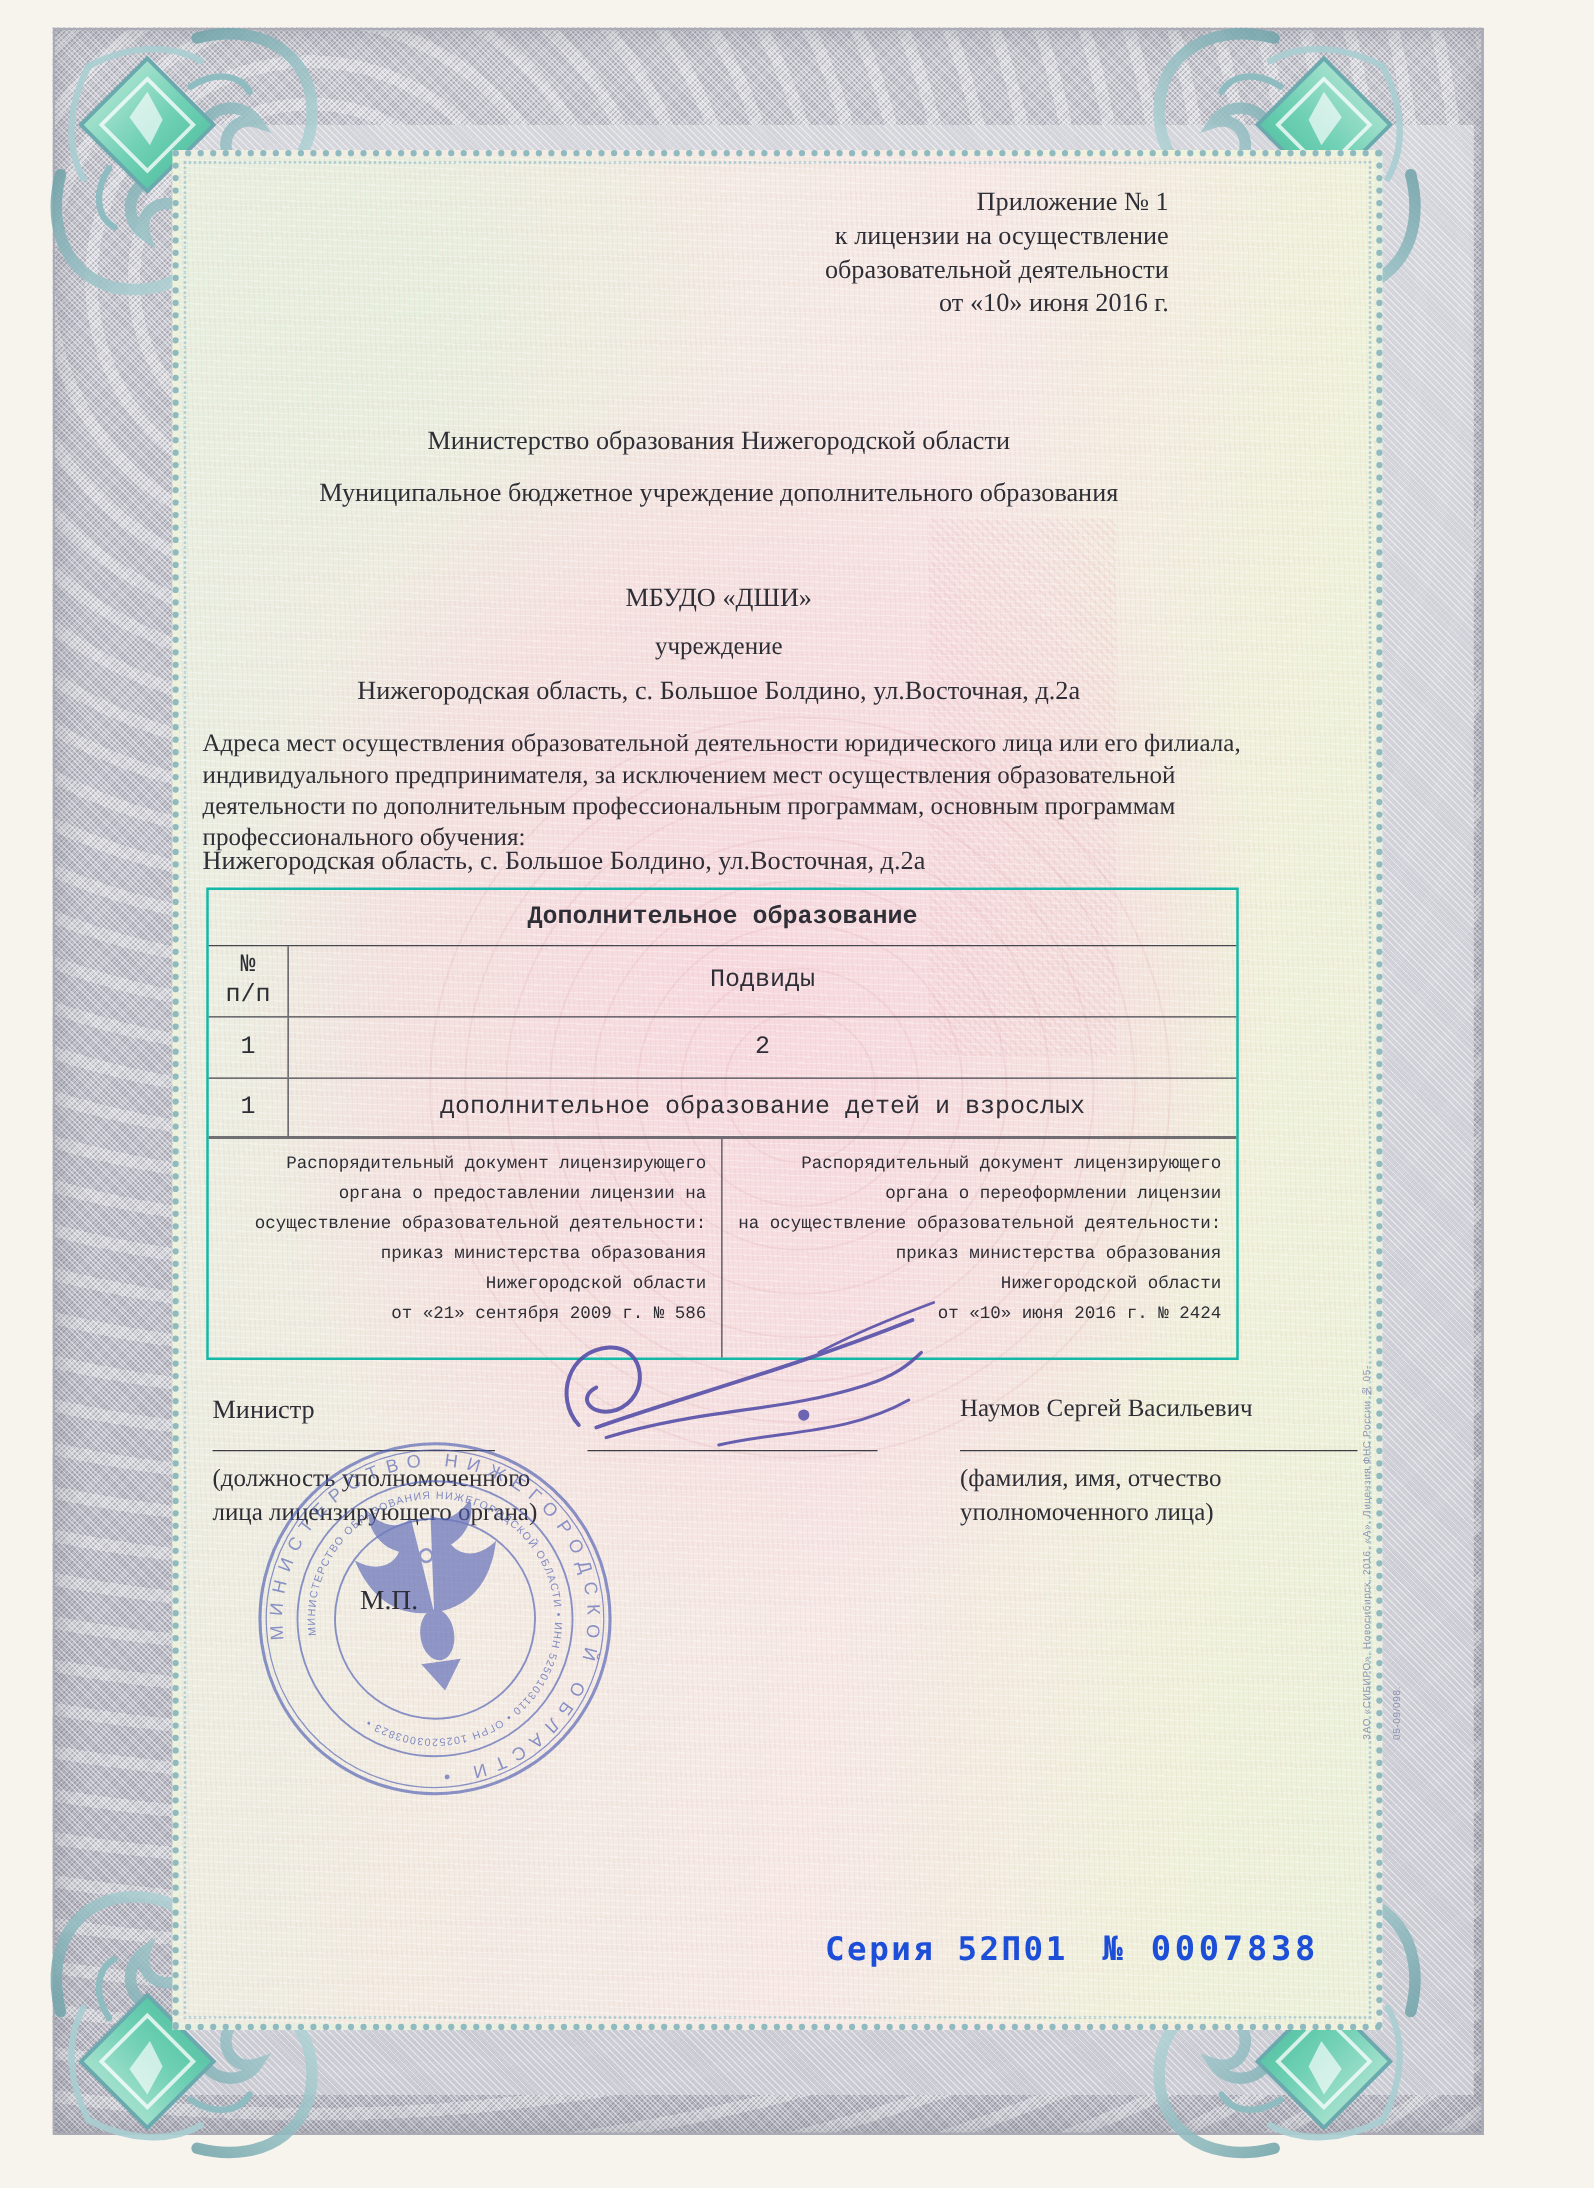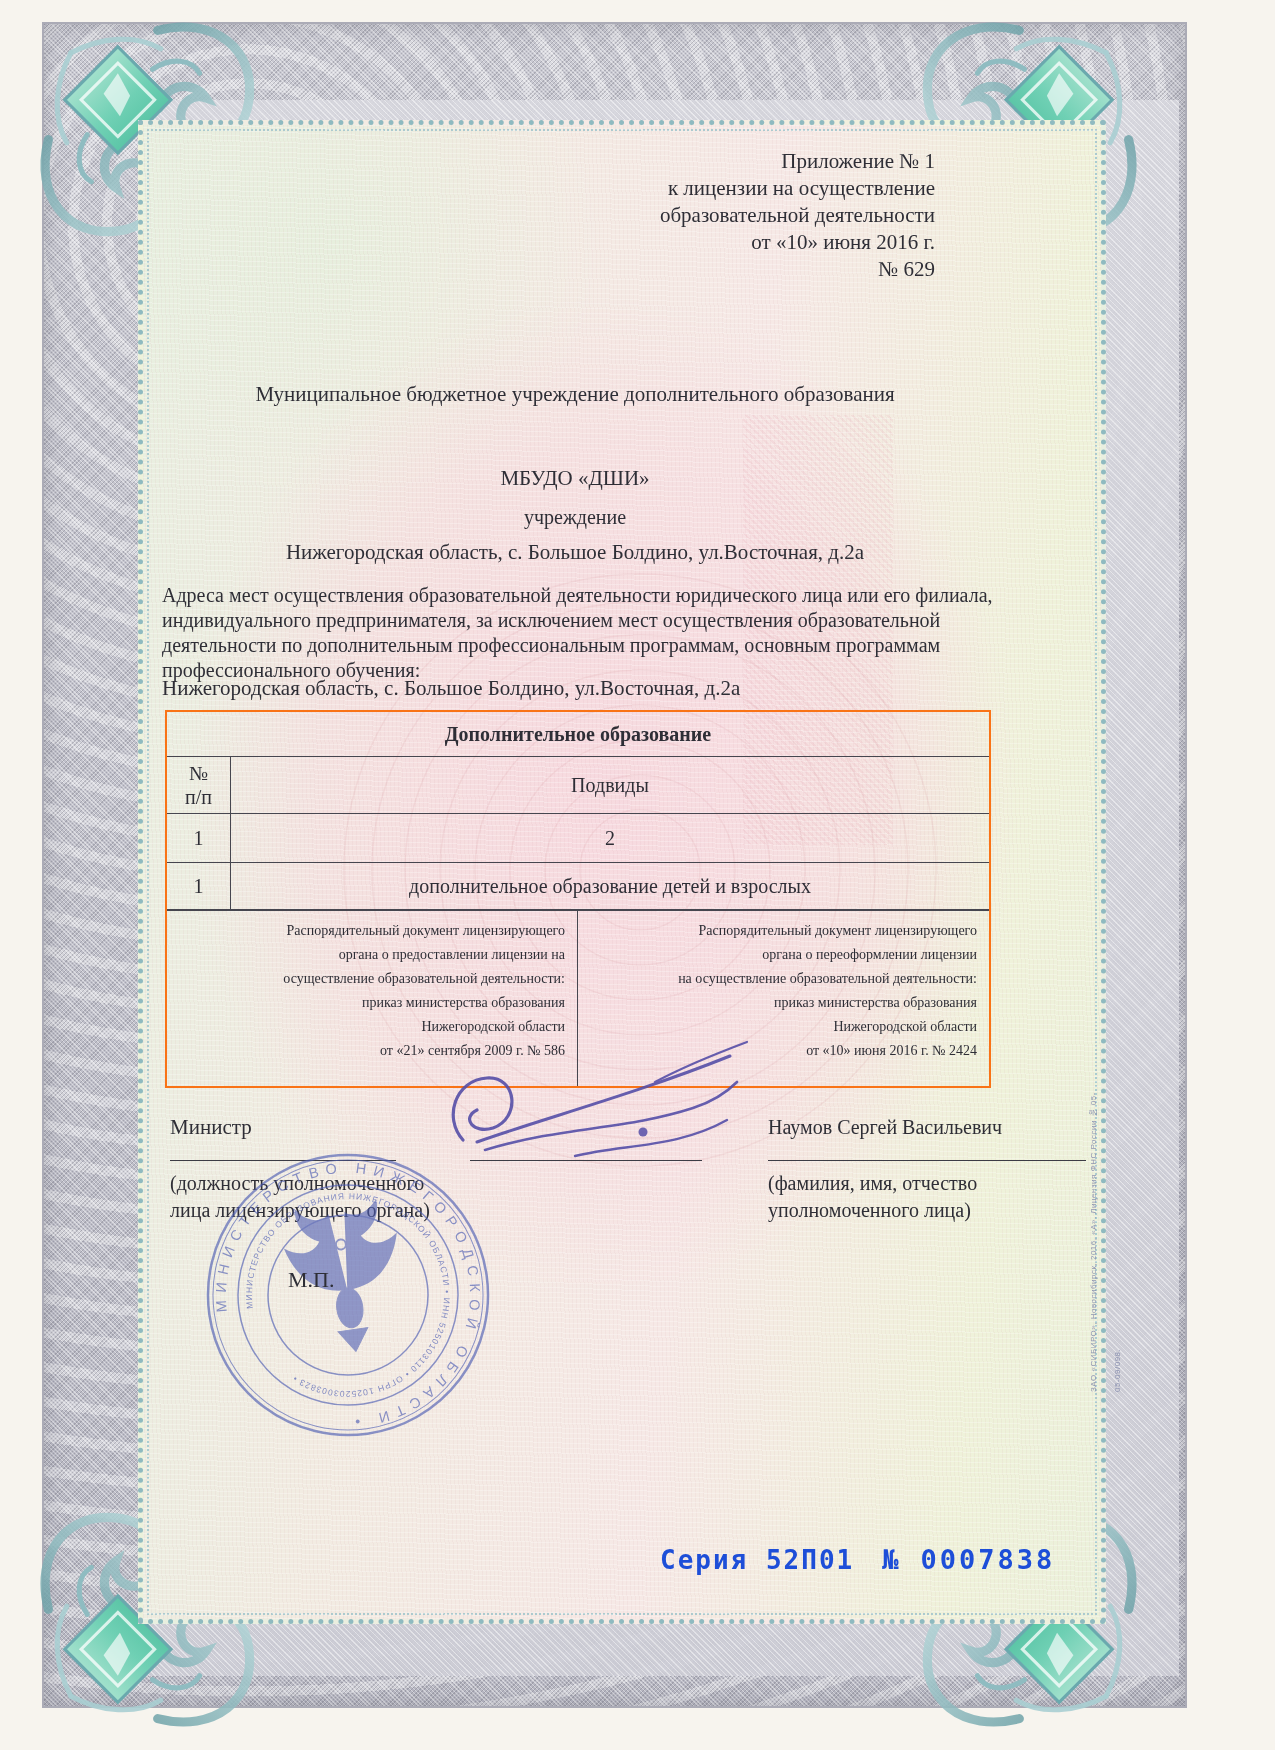--- a/index.html
+++ b/index.html
@@ -64,21 +64,21 @@
   .center-block{position:absolute;left:160px;width:830px;text-align:center;}
   .l-ministry{top:340px;font-size:21px;}
   .l-orgtype{top:382px;font-size:21px;}
   .l-orgname{top:424px;font-size:21px;}
   .l-orgshort{top:466px;font-size:21px;}
   .l-orgkind{top:505px;font-size:20px;}
   .l-orgaddr{top:540px;font-size:21px;}
   .paragraph{position:absolute;left:162px;top:566px;width:852px;font-size:20px;line-height:25px;text-align:left;margin-top:17px;}
   .addr2{position:absolute;left:162px;top:676px;font-size:21px;}
   
-  .doc-table{position:absolute;left:165px;top:710px;width:822px;border:2px solid #f97316;font-size:20px;}
+  .doc-table{position:absolute;left:165px;top:710px;width:822px;border:2px solid #14b8a6;font-size:20px;font-family:Liberation Mono, monospace;}
   .t-title{border-bottom:1.5px solid #46464f;height:44px;display:flex;align-items:center;justify-content:center;font-weight:bold;}
   .t-row{display:grid;grid-template-columns:64px 1fr;border-bottom:1.5px solid #46464f;}
   .t-row:last-of-type{border-bottom:none;}
   .t-cell{display:flex;align-items:center;justify-content:center;text-align:center;padding:4px 6px;}
   .t-cell.no{border-right:1.5px solid #46464f;}
   .h-row{min-height:52px;}
   .r1{min-height:48px;}
   .r2{min-height:46px;}
   .t-orders{display:grid;grid-template-columns:1fr 1fr;border-top:1.5px solid #46464f;}
   .order-cell{padding:8px 12px 23px 12px;font-size:14px;line-height:24px;text-align:right;}
@@ -175,23 +175,23 @@
   </g>
 </svg>
 
 <div class="content">
 
   <div class="appendix">
     <div>Приложение № 1</div>
     <div>к лицензии на осуществление</div>
     <div>образовательной деятельности</div>
     <div>от «10» июня 2016 г.</div>
-    <div>№ 629</div>
   </div>
 
+  <div class="center-block l-ministry">Министерство образования Нижегородской области</div>
   <div class="center-block l-orgtype">Муниципальное бюджетное учреждение дополнительного образования</div>
   <div class="center-block l-orgshort">МБУДО «ДШИ»</div>
   <div class="center-block l-orgkind">учреждение</div>
   <div class="center-block l-orgaddr">Нижегородская область, с. Большое Болдино, ул.Восточная, д.2а</div>
 
   <div class="paragraph pre">Адреса мест осуществления образовательной деятельности юридического лица или его филиала,
 индивидуального предпринимателя, за исключением мест осуществления образовательной
 деятельности по дополнительным профессиональным программам, основным программам
 профессионального обучения:</div>
   <div class="addr2">Нижегородская область, с. Большое Болдино, ул.Восточная, д.2а</div>

